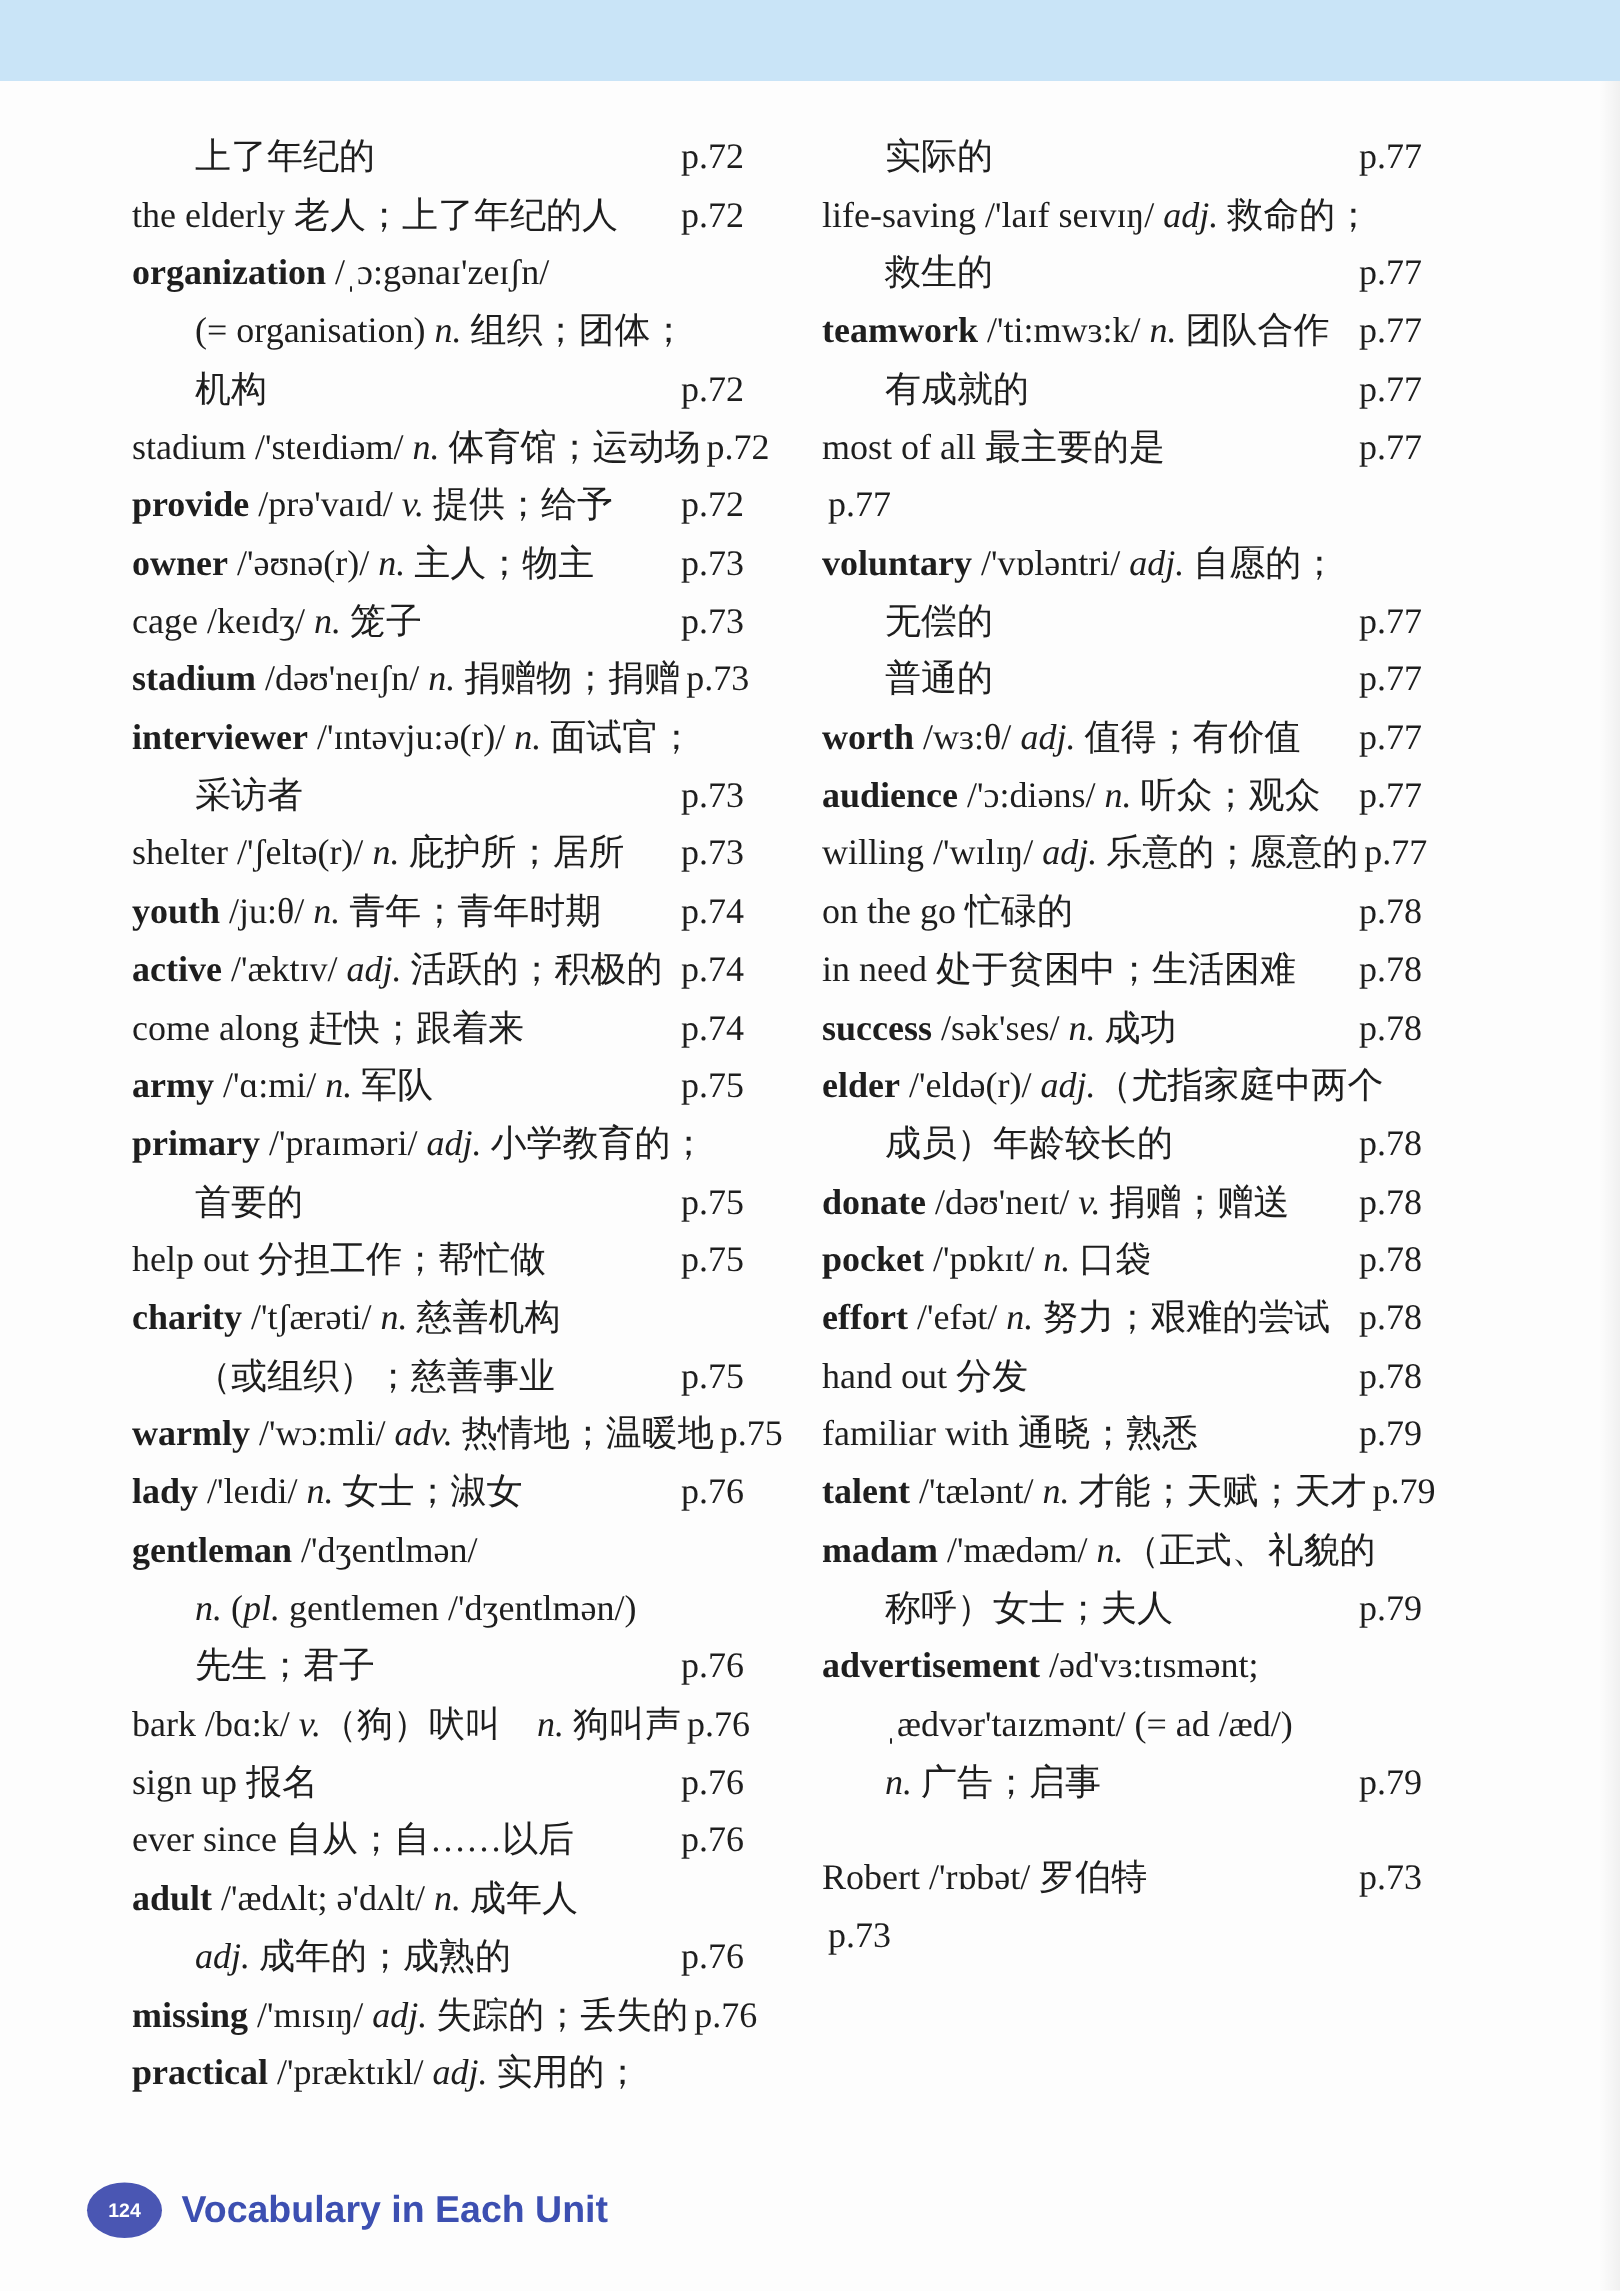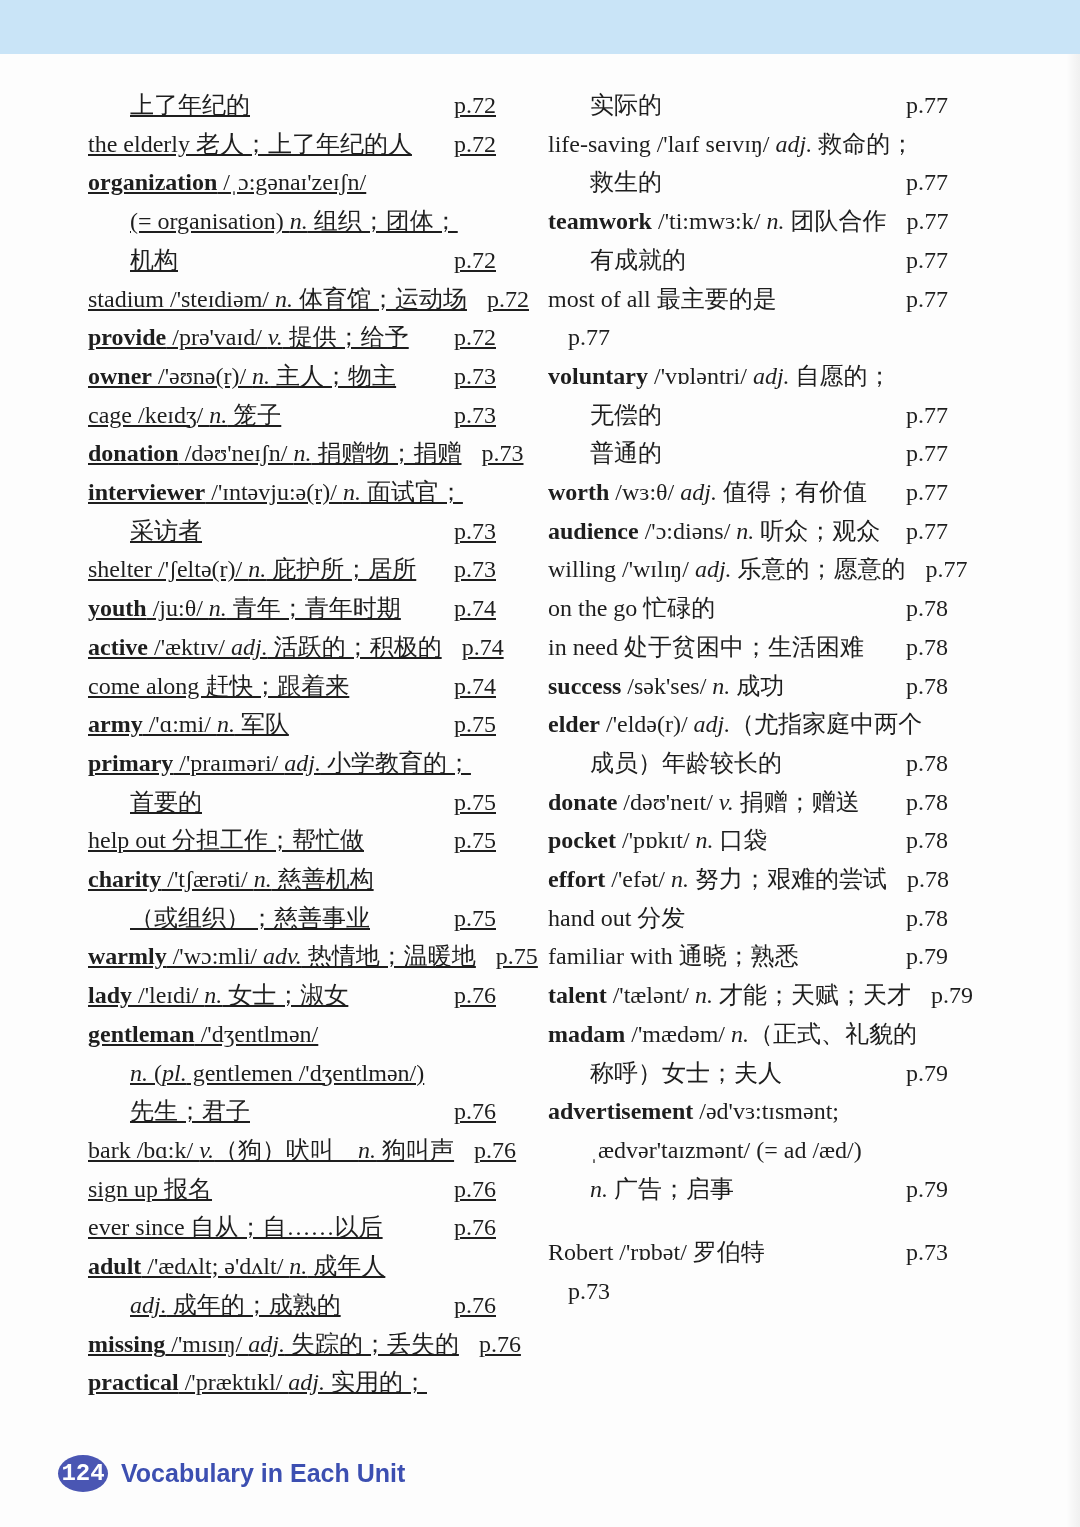--- a/index.html
+++ b/index.html
@@ -17,43 +17,43 @@
   }
   .scan-edge {
     position:absolute; top:54px; right:0;
     width:14px; height:1473px;
     background:linear-gradient(to right, rgba(0,0,0,0), rgba(0,0,0,0.05));
   }
   .vocab-col {
     position:absolute; top:86px;
     font-size:24px; line-height:38.7px;
   }
-  .col-left  { left:88px;  width:408px;text-decoration:underline; }
+  .col-left  { left:88px;  width:408px; }
   .col-right { left:548px; width:400px; }
   .row {
     display:flex; justify-content:space-between;
     align-items:baseline; white-space:nowrap;
   }
   .row .txt { }
-  .row .pg  { margin-left:20px; }
+  .row .pg  { margin-left:4px; }
   .row.ind .txt { padding-left:42px; }
   .seg-b { font-weight:bold; }
   .seg-i { font-style:italic; }
   .seg-n { }
   .col-gap { }
   .page-footer {
     position:absolute; left:58px; top:1455px;
     display:flex; align-items:center; gap:13px;
   }
   .page-badge {
     width:50px; height:37px; border-radius:50%;
     display:flex; align-items:center; justify-content:center;
     color:#ffffff;
-    font-family:Liberation Mono, monospace;
-    font-weight:bold; font-size:24px;
+    font-family:Liberation Sans, sans-serif;
+    font-weight:bold; font-size:13px;
   }
   .footer-title {
     font-family:"Liberation Sans","DejaVu Sans",sans-serif;
     font-weight:bold; font-size:25px;
   }
 </style>
 </head>
 <body>
 
 <div class="top-band" style="background: rgb(201, 228, 247);"></div>
@@ -88,21 +88,21 @@
     </div>
     <div class="row">
       <span class="txt"><span class="seg-b">owner</span><span class="seg-n"> /'əʊnə(r)/ </span><span class="seg-i">n.</span><span class="seg-n"> 主人；物主</span></span>
       <span class="pg">p.73</span>
     </div>
     <div class="row">
       <span class="txt"><span class="seg-n">cage /keɪdʒ/ </span><span class="seg-i">n.</span><span class="seg-n"> 笼子</span></span>
       <span class="pg">p.73</span>
     </div>
     <div class="row">
-      <span class="txt"><span class="seg-b">donation</span><span class="seg-n"> /dəʊ'neɪʃn/ </span><span class="seg-i">n.</span><span class="seg-n"> 捐赠物；捐赠</span></span>
+      <span class="txt"><span class="seg-b">stadium</span><span class="seg-n"> /dəʊ'neɪʃn/ </span><span class="seg-i">n.</span><span class="seg-n"> 捐赠物；捐赠</span></span>
       <span class="pg">p.73</span>
     </div>
     <div class="row">
       <span class="txt"><span class="seg-b">interviewer</span><span class="seg-n"> /'ɪntəvju:ə(r)/ </span><span class="seg-i">n.</span><span class="seg-n"> 面试官；</span></span>
     </div>
     <div class="row ind">
       <span class="txt"><span class="seg-n">采访者</span></span>
       <span class="pg">p.73</span>
     </div>
     <div class="row">

